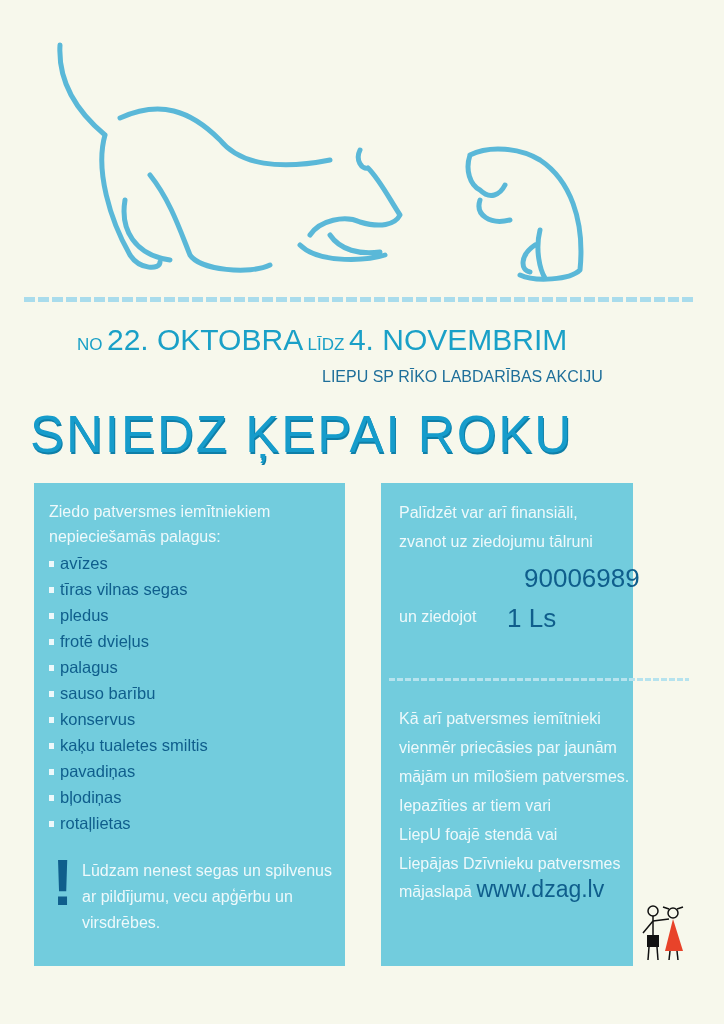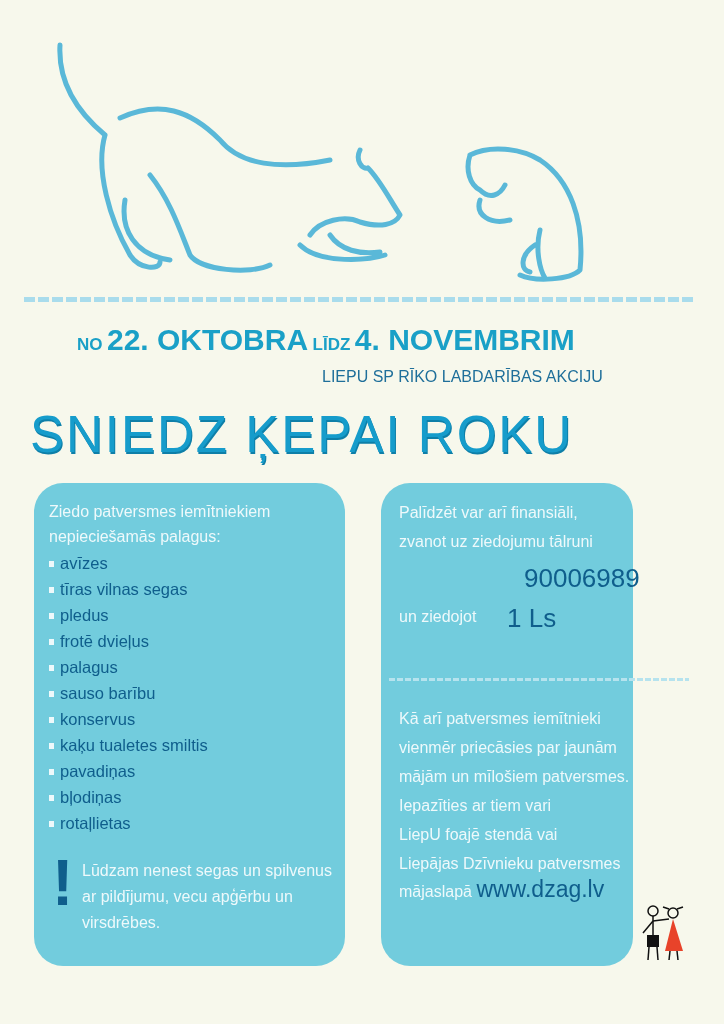--- a/index.html
+++ b/index.html
@@ -1,26 +1,26 @@
 <!DOCTYPE html>
 <html><head>
 <meta charset="utf-8">
 <style>
   html,body{margin:0;padding:0;}
   body{width:724px;height:1024px;background:#f7f8ec;position:relative;overflow:hidden;font-family:"Liberation Sans",sans-serif;}
   .art{position:absolute;left:0;top:0;width:724px;height:290px;}
   .dashline{position:absolute;left:24px;top:297px;width:670px;height:5px;
     background:repeating-linear-gradient(90deg,#a9dcec 0 11px,transparent 11px 14px);}
-  .dates{position:absolute;left:77px;top:323px;color:#1aa0c7;white-space:nowrap;font-weight:bold;}
+  .dates{position:absolute;left:77px;top:323px;color:#1aa0c7;white-space:nowrap;}
   .dates .sm{font-size:17px;}
   .dates .lg{font-size:30px;}
   .subtitle{position:absolute;left:322px;top:368px;font-size:16px;color:#1f6f9a;}
   .title{position:absolute;left:30px;top:405px;font-size:51px;font-weight:normal;color:#169ccb;letter-spacing:2px;
     text-shadow:1px 2px 0 #0e7fa8;white-space:nowrap;}
-  .panel{position:absolute;top:483px;height:483px;background:#72ccdd;border-radius:29px;}
+  .panel{position:absolute;top:483px;height:483px;background:#72ccdd;}
   .left{left:34px;width:311px;}
   .right{left:381px;width:252px;}
   .ltext{position:absolute;left:15px;top:16px;color:#eef9fb;font-size:16px;line-height:25px;}
   ul.items{list-style:none;margin:0;padding:0;position:absolute;left:15px;top:67px;}
   ul.items li{font-size:16.5px;line-height:26px;color:#0f5e8c;}
   ul.items li .b{display:inline-block;width:5px;height:6px;background:#eef9fb;margin-right:6px;vertical-align:2px;}
   .warn-mark{position:absolute;left:18px;top:368px;font-size:64px;font-weight:bold;color:#0f5e8c;line-height:64px;}
   .warn{position:absolute;left:48px;top:375px;width:250px;color:#eef9fb;font-size:16px;line-height:26px;}
   .rtext{position:absolute;left:18px;color:#eef9fb;font-size:16px;line-height:27px;}
   .phone{position:absolute;left:143px;top:80px;font-size:26px;color:#0f5e8c;}

